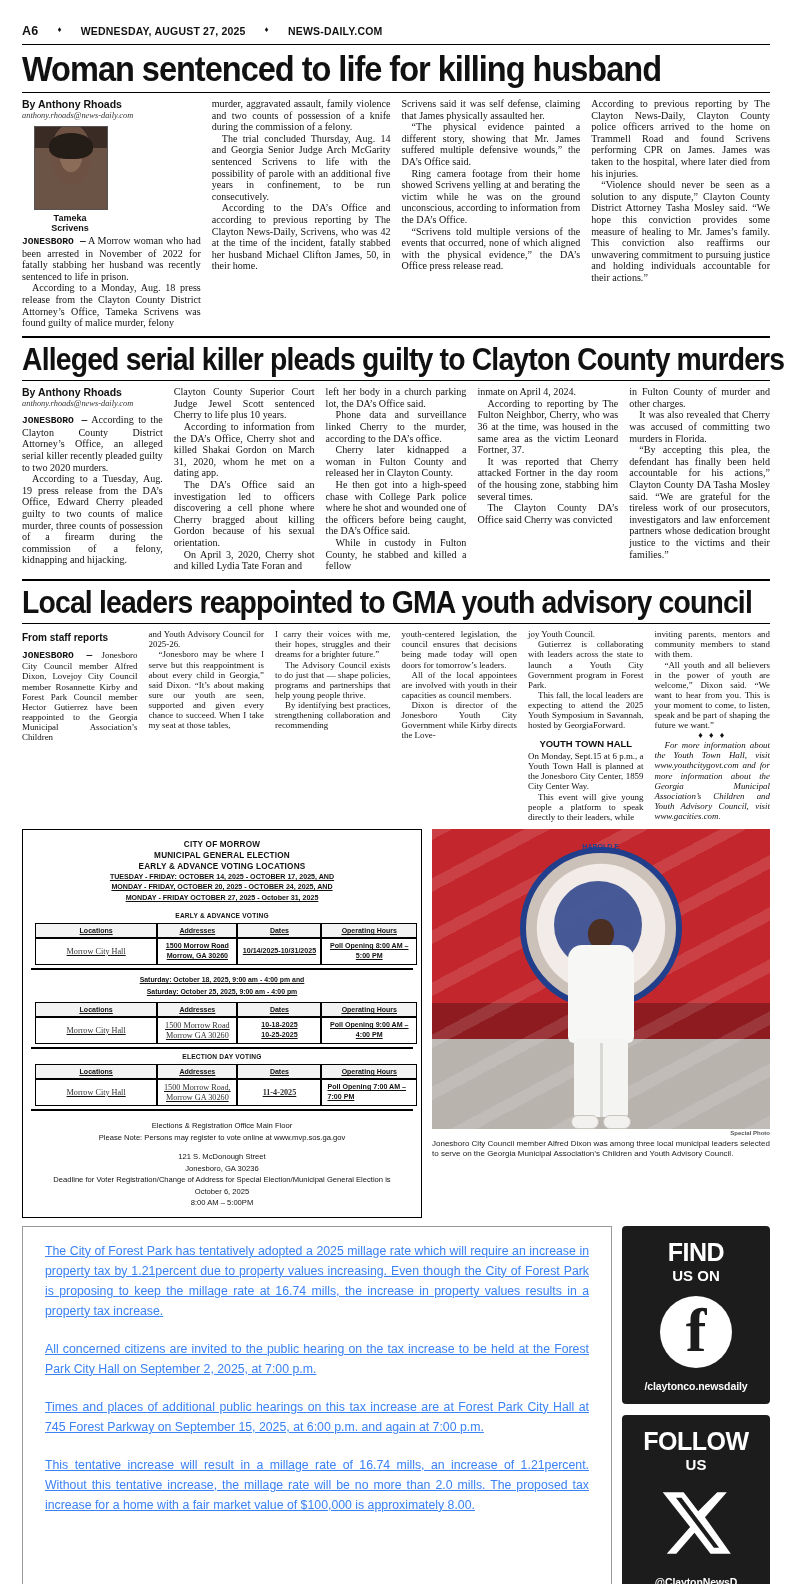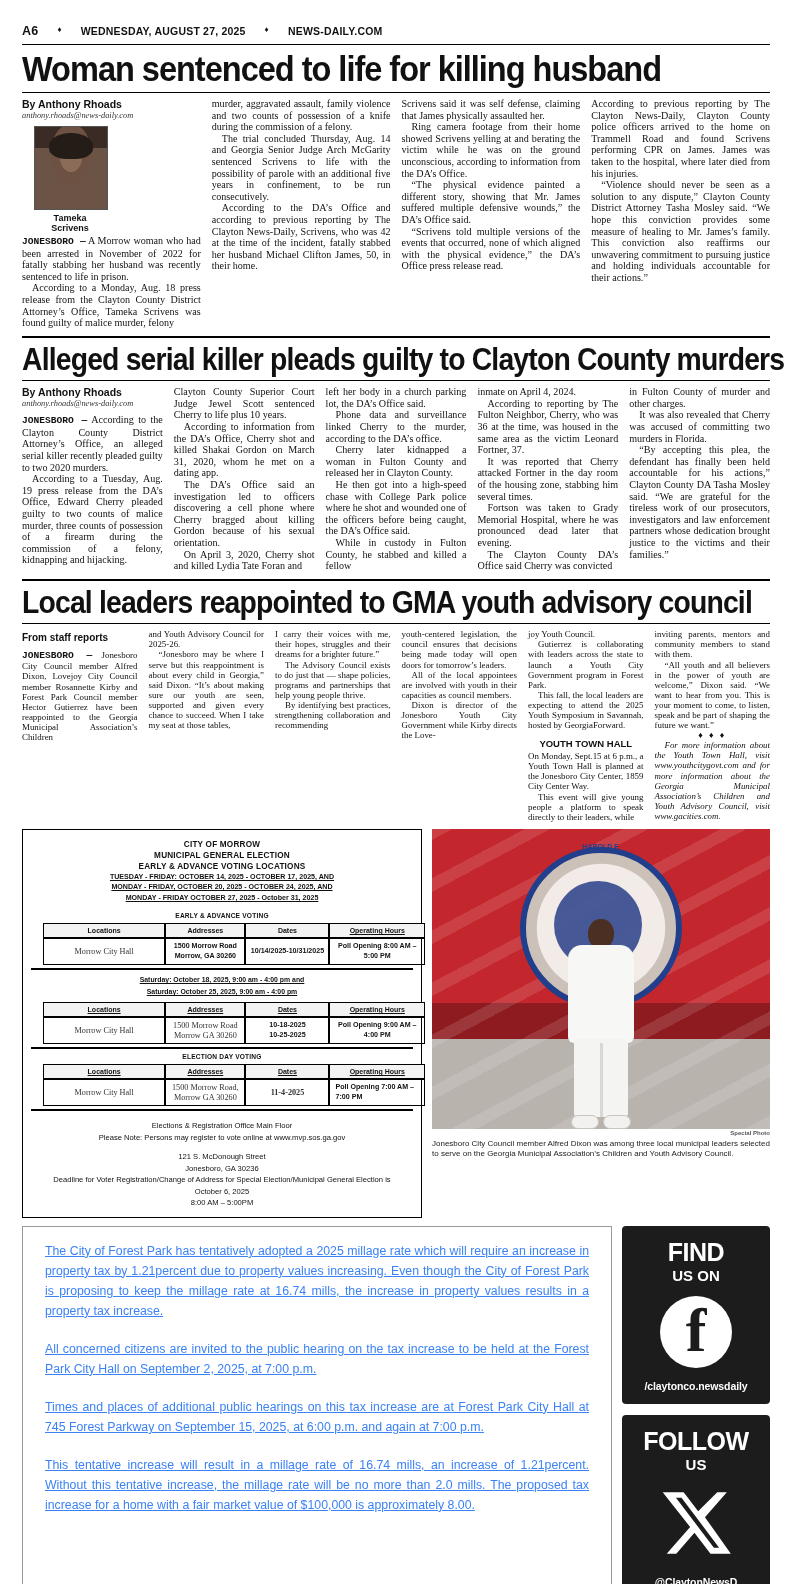--- a/index.html
+++ b/index.html
@@ -64,21 +64,21 @@
   .mugcap{font-family:"Liberation Sans", sans-serif;font-weight:700;font-size:9px;text-align:center;line-height:10px;margin-top:3px;}
 
   
   .lower{display:flex;gap:10px;margin-top:7px;}
   .elecbox{width:400px;border:1px solid #000;box-sizing:border-box;padding:9px 8px 8px;
      font-family:"Liberation Sans", sans-serif;color:#111;}
   .ec{text-align:center;}
   .ec .t1{font-weight:700;font-size:8.2px;line-height:11px;letter-spacing:.2px;}
   .ec .t2{font-weight:700;font-size:7.1px;line-height:10.5px;text-decoration:underline;}
   .sect{font-weight:700;font-size:6.6px;text-align:center;margin:9px 0 4px;letter-spacing:.2px;}
-  table.vt{width:100%;border-collapse:separate;border-spacing:0;margin:0 12px 2px;}
+  table.vt{width:100%;border-collapse:separate;border-spacing:0;margin:0 4px 2px;text-decoration:underline;}
   table.vt td,table.vt th{border:1.1px solid #000;padding:3px 2px;text-align:center;vertical-align:middle;}
   table.vt th{font-weight:700;font-size:7px;background:#f3f3f3;}
   table.vt th u{text-decoration:underline;}
   table.vt td{font-size:7.1px;line-height:9.5px;}
   table.vt td.serif{font-family:"Liberation Serif",serif;font-size:8.2px;color:#333;}
   table.vt td.bold{font-weight:700;}
   .satline{text-align:center;font-size:6.9px;font-weight:700;line-height:10px;margin:5px 0 5px;text-decoration:underline;}
   .hrule2{border-top:2px solid #000;margin:3px 0;}
   .foot{ text-align:center;font-size:7.6px;line-height:11.5px;margin-top:9px;}
   .foot .gap{height:8px;}
@@ -157,22 +157,22 @@
       <p class="noind"><span class="dek">JONESBORO —</span> <span>A Morrow woman who had been arrested in November of 2022 for fatally stabbing her husband was recently sentenced to life in prison.</span></p>
       <p>According to a Monday, Aug. 18 press release from the Clayton County District Attorney’s Office, Tameka Scrivens was found guilty of malice murder, felony</p>
     </div>
     <div class="col">
       <p class="noind">murder, aggravated assault, family violence and two counts of possession of a knife during the commission of a felony.</p>
       <p>The trial concluded Thursday, Aug. 14 and Georgia Senior Judge Arch McGarity sentenced Scrivens to life with the possibility of parole with an additional five years in confinement, to be run consecutively.</p>
       <p>According to the DA’s Office and according to previous reporting by The Clayton News-Daily, Scrivens, who was 42 at the time of the incident, fatally stabbed her husband Michael Clifton James, 50, in their home.</p>
     </div>
     <div class="col">
       <p class="noind">Scrivens said it was self defense, claiming that James physically assaulted her.</p>
+      <p>“The physical evidence painted a different story, showing that Mr. James suffered multiple defensive wounds,” the DA’s Office said.</p>
       <p>Ring camera footage from their home showed Scrivens yelling at and berating the victim while he was on the ground unconscious, according to information from the DA’s Office.</p>
-      <p>“The physical evidence painted a different story, showing that Mr. James suffered multiple defensive wounds,” the DA’s Office said.</p>
       <p>“Scrivens told multiple versions of the events that occurred, none of which aligned with the physical evidence,” the DA’s Office press release read.</p>
     </div>
     <div class="col">
       <p class="noind">According to previous reporting by The Clayton News-Daily, Clayton County police officers arrived to the home on Trammell Road and found Scrivens performing CPR on James. James was taken to the hospital, where later died from his injuries.</p>
       <p>“Violence should never be seen as a solution to any dispute,” Clayton County District Attorney Tasha Mosley said. “We hope this conviction provides some measure of healing to Mr. James’s family. This conviction also reaffirms our unwavering commitment to pursuing justice and holding individuals accountable for their actions.”</p>
     </div>
   </div>
 
   <div class="hr-thick"></div>
 
@@ -196,21 +196,20 @@
       <p class="noind">left her body in a church parking lot, the DA’s Office said.</p>
       <p>Phone data and surveillance linked Cherry to the murder, according to the DA’s office.</p>
       <p>Cherry later kidnapped a woman in Fulton County and released her in Clayton County.</p>
       <p>He then got into a high-speed chase with College Park police where he shot and wounded one of the officers before being caught, the DA’s Office said.</p>
       <p>While in custody in Fulton County, he stabbed and killed a fellow</p>
     </div>
     <div class="col">
       <p class="noind">inmate on April 4, 2024.</p>
       <p>According to reporting by The Fulton Neighbor, Cherry, who was 36 at the time, was housed in the same area as the victim Leonard Fortner, 37.</p>
       <p>It was reported that Cherry attacked Fortner in the day room of the housing zone, stabbing him several times.</p>
-      <p>Fortson was taken to Grady Memorial Hospital, where he was pronounced dead later that evening.</p>
       <p>The Clayton County DA’s Office said Cherry was convicted</p>
     </div>
     <div class="col">
       <p class="noind">in Fulton County of murder and other charges.</p>
       <p>It was also revealed that Cherry was accused of committing two murders in Florida.</p>
       <p>“By accepting this plea, the defendant has finally been held accountable for his actions,” Clayton County DA Tasha Mosley said. “We are grateful for the tireless work of our prosecutors, investigators and law enforcement partners whose dedication brought justice to the victims and their families.”</p>
     </div>
   </div>
 
   <div class="hr-thick"></div>

